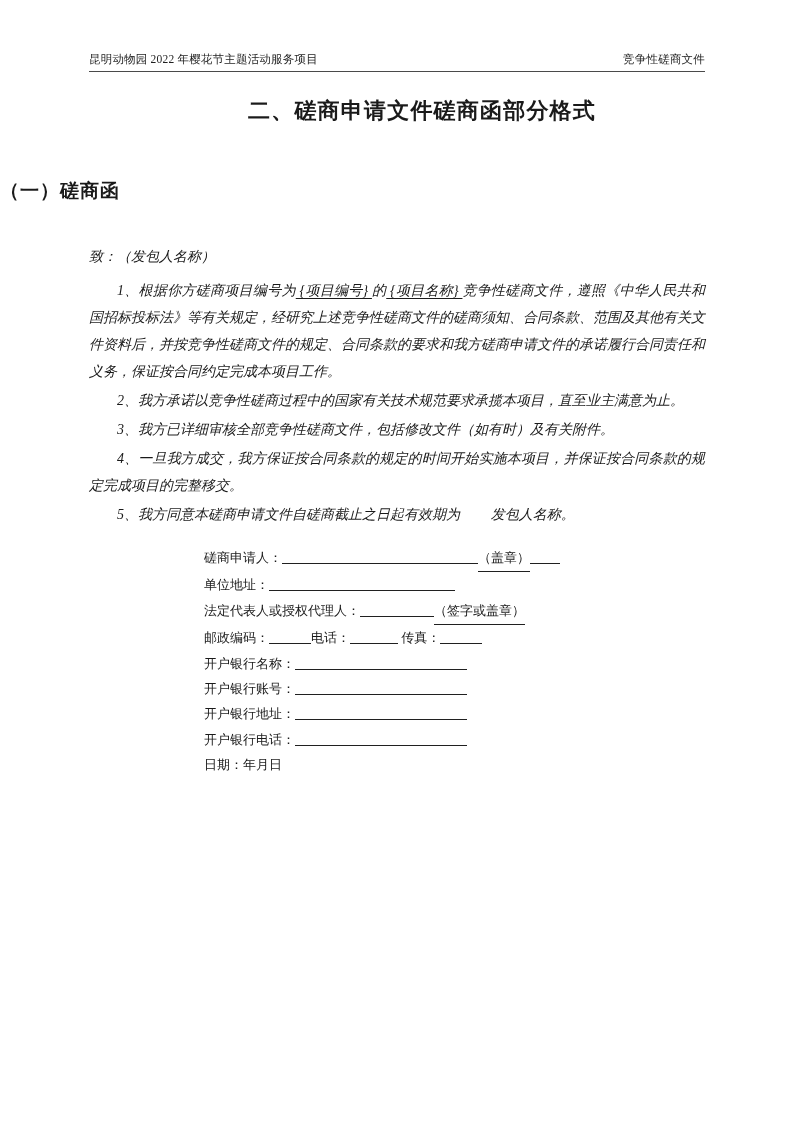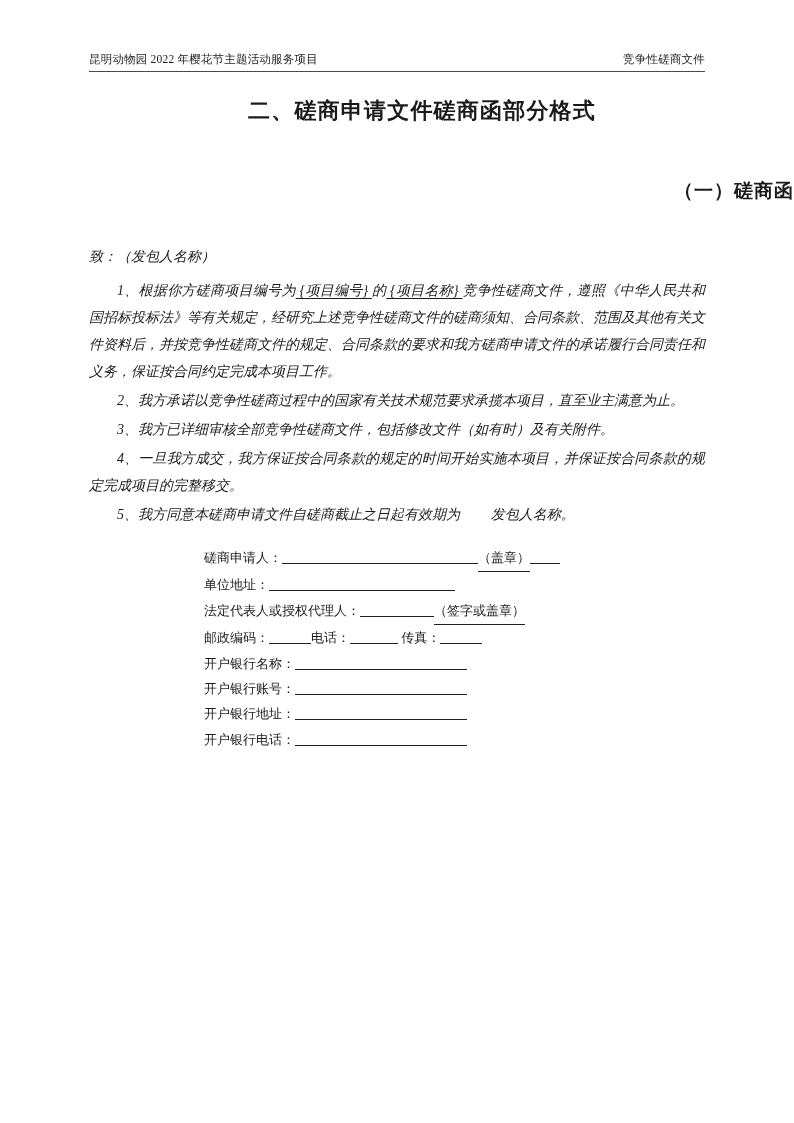--- a/index.html
+++ b/index.html
@@ -53,21 +53,21 @@
     font-weight: bold;
     letter-spacing: 1.2px;
     font-family: Liberation Serif, serif;
     padding-left: 25px;
   }
   .doc-subtitle {
     position: absolute;
     left: 0;
     top: 178px;
     width: 794px;
-    text-align: right;
+    text-align: left;
     font-size: 19px;
     font-weight: bold;
     letter-spacing: 1px;
     font-family: "Liberation Sans", "DejaVu Sans", sans-serif;
   }
 
   
   .body-block {
     position: absolute;
     left: 89px;
@@ -255,20 +255,23 @@
     </div>
 
     <div class="sign-row">
       <span class="sign-label">开户银行地址：</span><span class="rule w-bankaddr"></span>
     </div>
 
     <div class="sign-row">
       <span class="sign-label">开户银行电话：</span><span class="rule w-banktel"></span>
     </div>
 
+    <div class="sign-row">
+      <span class="sign-label">日期：年月日</span>
+    </div>
   </div>
 
   <div class="page-number">-26-</div>
   <div class="footer-rule"></div>
 
   <div class="footer-logo">
     <span class="logo-mark">
       <svg width="27" height="24" viewBox="0 0 27 24" xmlns="http://www.w3.org/2000/svg">
         <rect x="9" y="2" width="17" height="20" rx="2.5" fill="#16306b"></rect>
         <path d="M1.5 5.5 L8 3 L7 8.5 Z" fill="#e89a47"></path>

